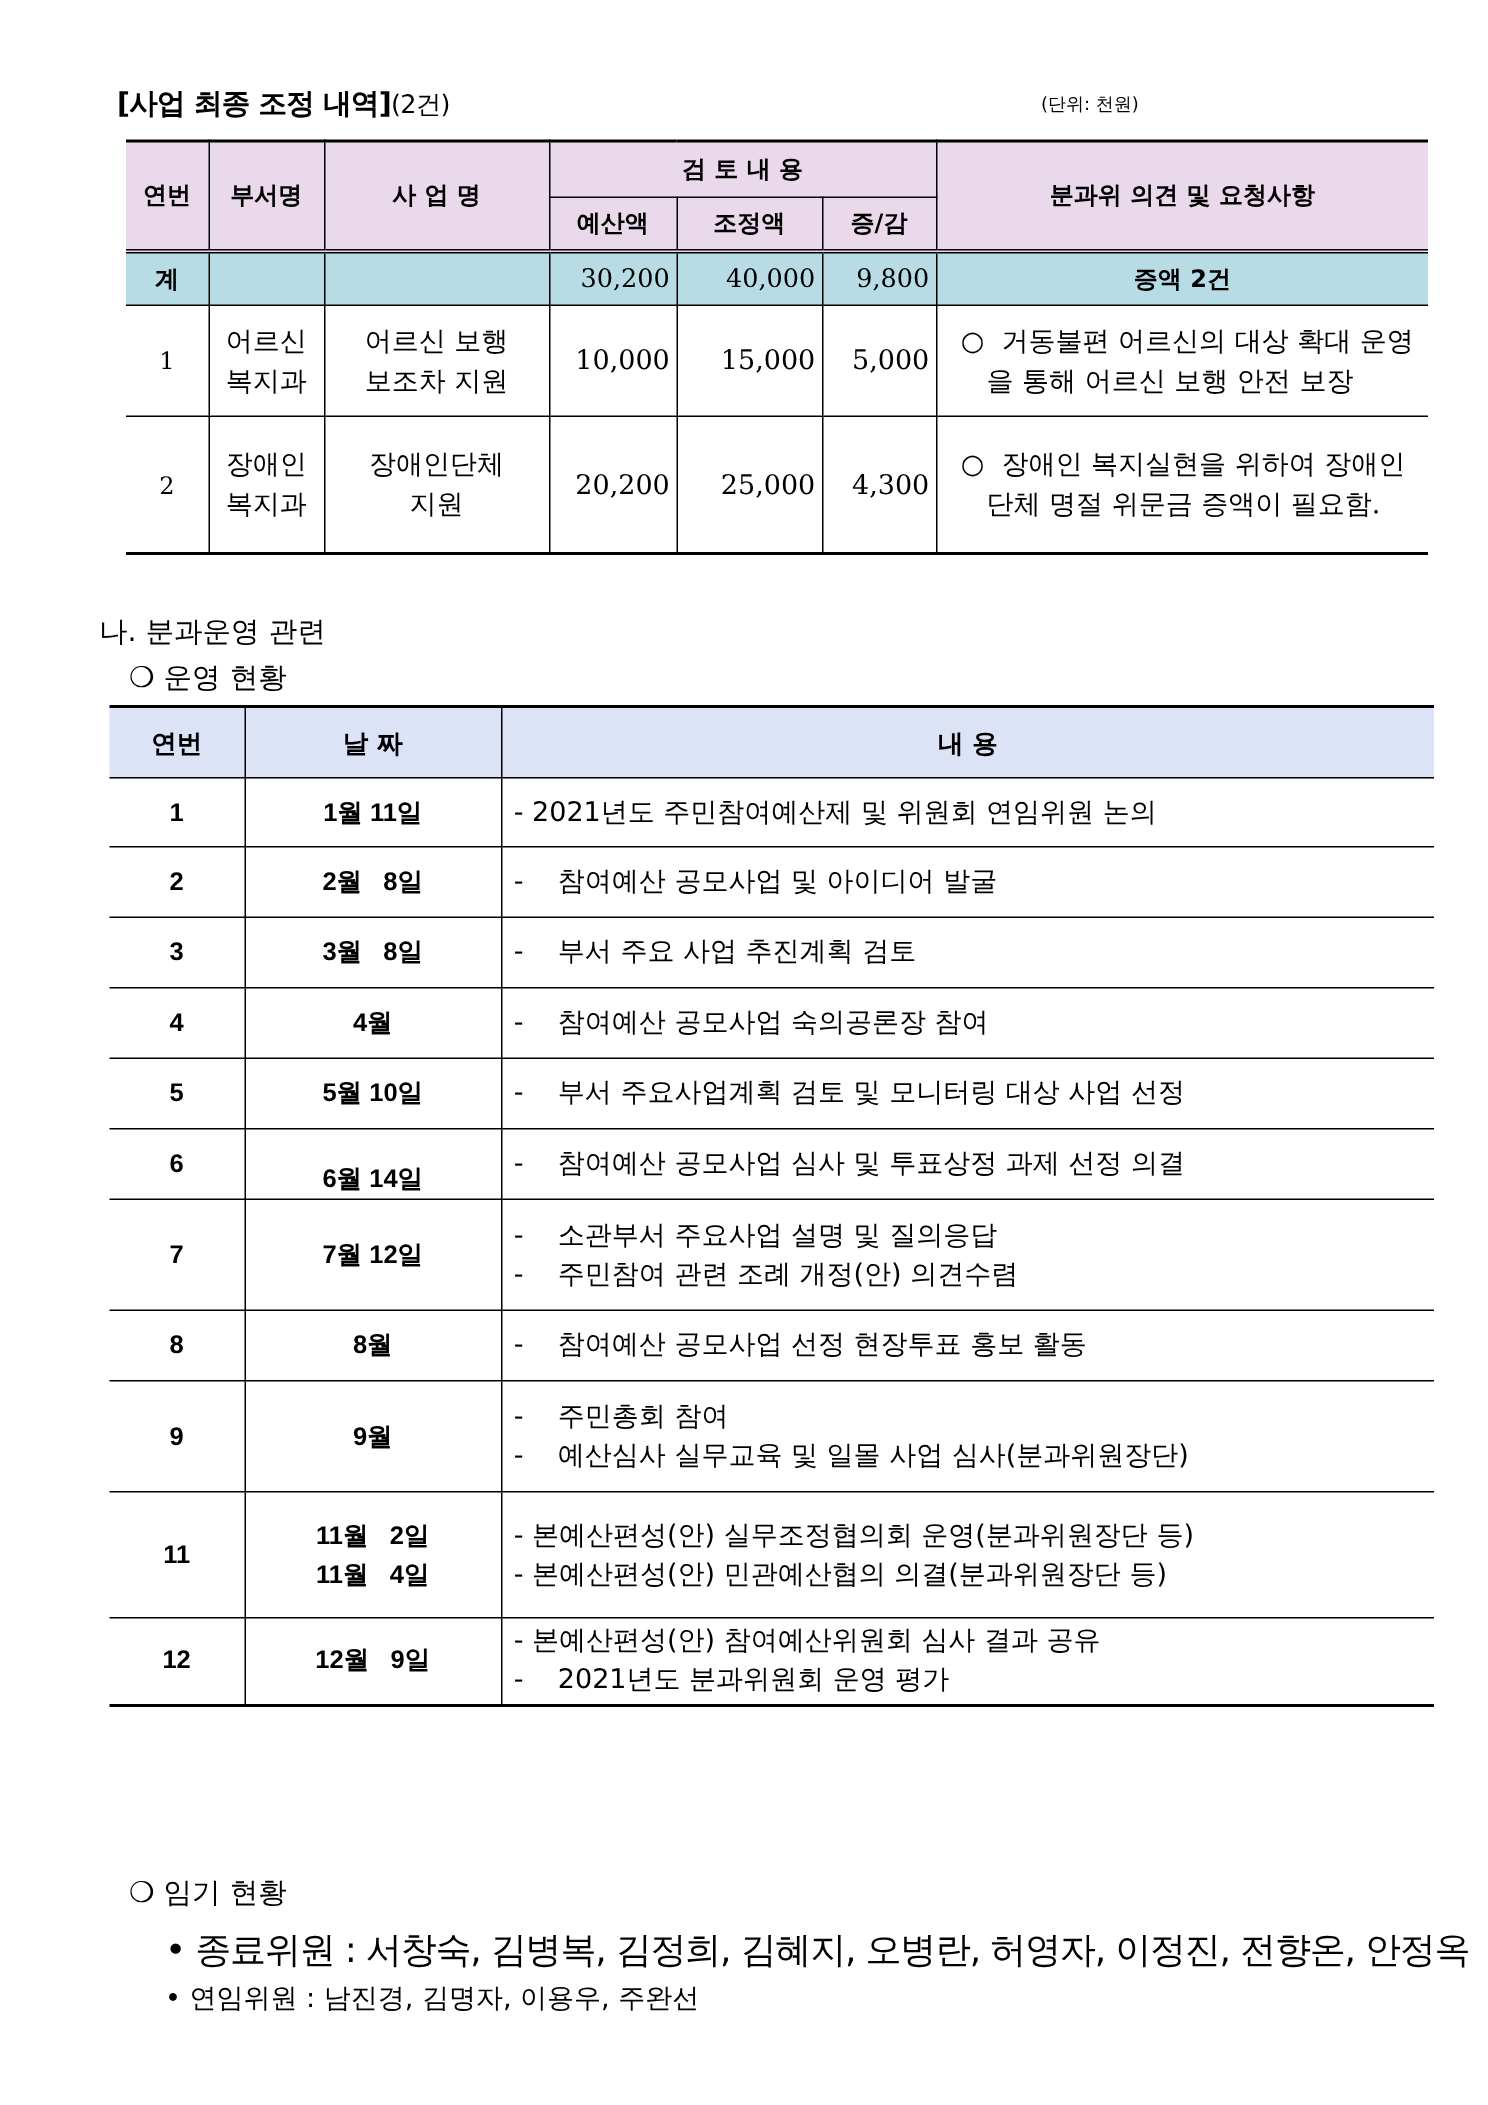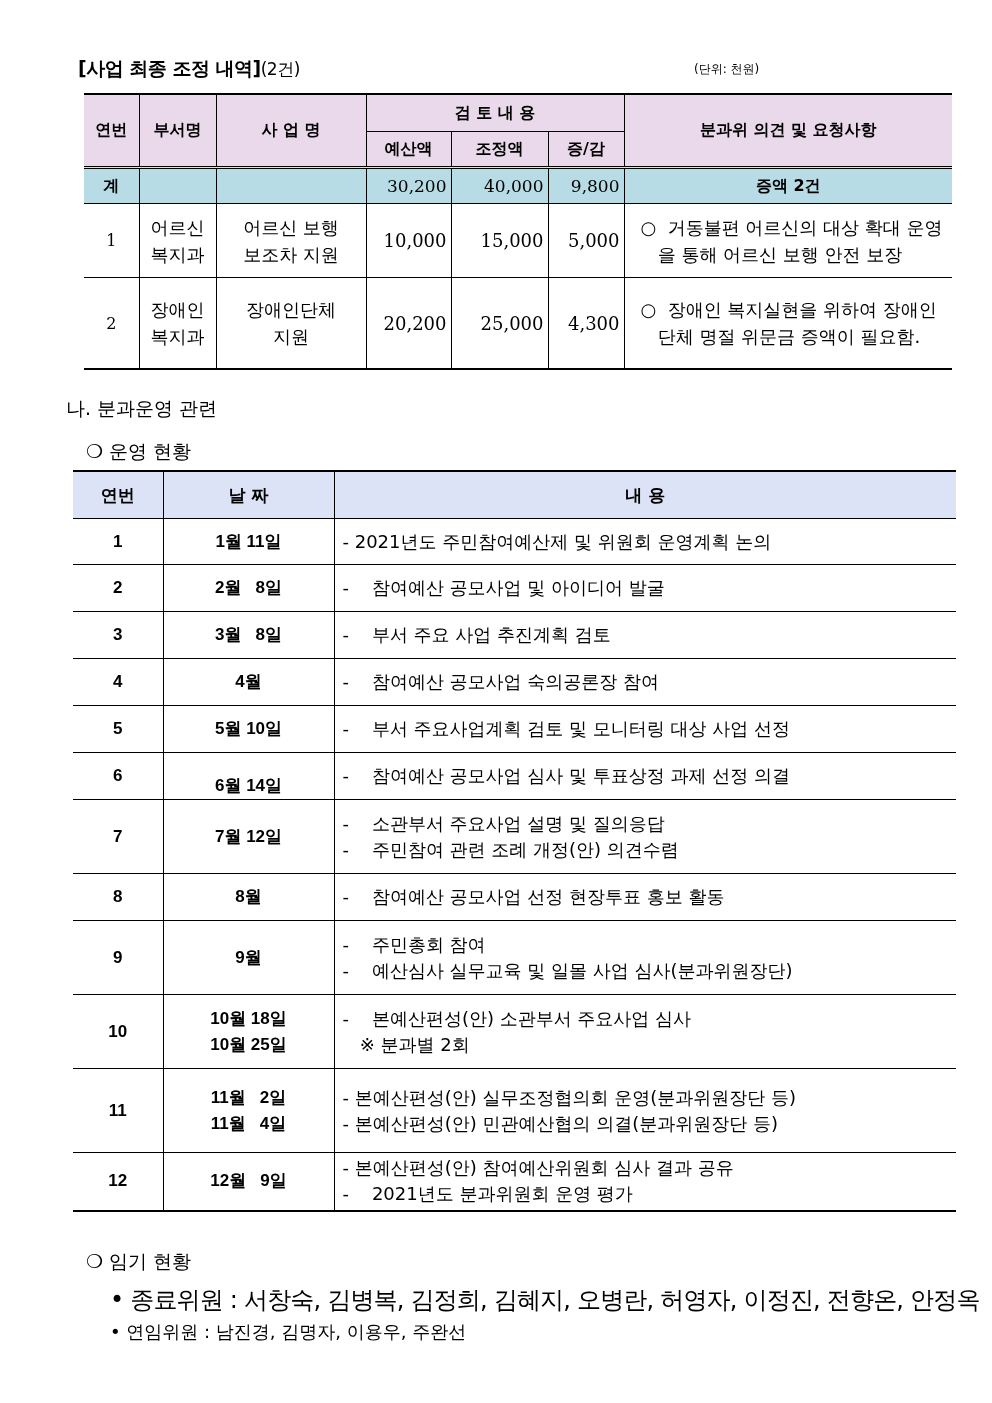--- a/index.html
+++ b/index.html
@@ -20,21 +20,21 @@
   #t1 .total td { background: #b8dce6; height: 34px; font-size: 17px; border-top: 3px double #000; }
   #t1 .total .lbl { font-weight: bold; font-size: 16px; }
   #t1 .total .num { font-family: "DejaVu Serif", serif; text-align: right; padding-right: 4px; }
   #t1 .row td { font-family: "DejaVu Serif", serif; font-size: 18px; line-height: 27px; }
   #t1 .row1 td { height: 73px; }
   #t1 .row2 td { height: 90px; }
   #t1 .row .num { text-align: right; padding-right: 4px; }
   #t1 .row .op { text-align: left; padding-left: 16px; font-size: 18px; }
   #t1 .row .idx { font-size: 16px; }
 
-  #sec { left: 66px; top: 396px; font-size: 19px; }
+  #sec { left: 66px; top: 408px; font-size: 19px; }
   #sub1 { left: 86px; top: 439px; font-size: 19px; }
   #t2 { left: 73px; top: 470px; width: 883px; border-top: 2.5px solid #000; border-bottom: 2.5px solid #000; }
   #t2 td, #t2 th { border: 1px solid #000; padding: 0; }
   #t2 tr > :first-child { border-left: none; }
   #t2 tr > :last-child { border-right: none; }
   #t2 th { background: #dde3f6; height: 46px; font-size: 17px; font-weight: bold; text-align: center; }
   #t2 td.idx, #t2 td.date { text-align: center; font-weight: bold; font-size: 17px; font-family: "Liberation Sans", sans-serif; line-height: 26px; }
   #t2 td.content { text-align: left; padding-left: 8px; font-size: 18px; line-height: 26px; }
   #t2 td.content .ln { white-space: pre; display: block; }
 
@@ -135,21 +135,21 @@
       <th>내  용</th>
     </tr>
   </thead>
   <tbody id="t2body">
       <tr style="height: 46px;">
         <td class="idx">1</td>
         <td class="date">
           <div style="white-space: pre;">1월 11일</div>
         </td>
         <td class="content">
-          <span class="ln">- 2021년도 주민참여예산제 및 위원회 운영계획 논의</span>
+          <span class="ln">- 2021년도 주민참여예산제 및 위원회 연임위원 논의</span>
         </td>
       </tr>
       <tr style="height: 47px;">
         <td class="idx">2</td>
         <td class="date">
           <div style="white-space: pre;">2월   8일</div>
         </td>
         <td class="content">
           <span class="ln">-    참여예산 공모사업 및 아이디어 발굴</span>
         </td>
@@ -210,31 +210,20 @@
         </td>
       </tr>
       <tr style="height: 74px;">
         <td class="idx">9</td>
         <td class="date">
           <div style="white-space: pre;">9월</div>
         </td>
         <td class="content">
           <span class="ln">-    주민총회 참여</span>
           <span class="ln">-    예산심사 실무교육 및 일몰 사업 심사(분과위원장단)</span>
-        </td>
-      </tr>
-      <tr style="height: 74px;">
-        <td class="idx">10</td>
-        <td class="date">
-          <div style="white-space: pre;">10월 18일</div>
-          <div style="white-space: pre;">10월 25일</div>
-        </td>
-        <td class="content">
-          <span class="ln">-    본예산편성(안) 소관부서 주요사업 심사</span>
-          <span class="ln">   ※ 분과별 2회</span>
         </td>
       </tr>
       <tr style="height: 84px;">
         <td class="idx">11</td>
         <td class="date">
           <div style="white-space: pre;">11월   2일</div>
           <div style="white-space: pre;">11월   4일</div>
         </td>
         <td class="content">
           <span class="ln">- 본예산편성(안) 실무조정협의회 운영(분과위원장단 등)</span>

